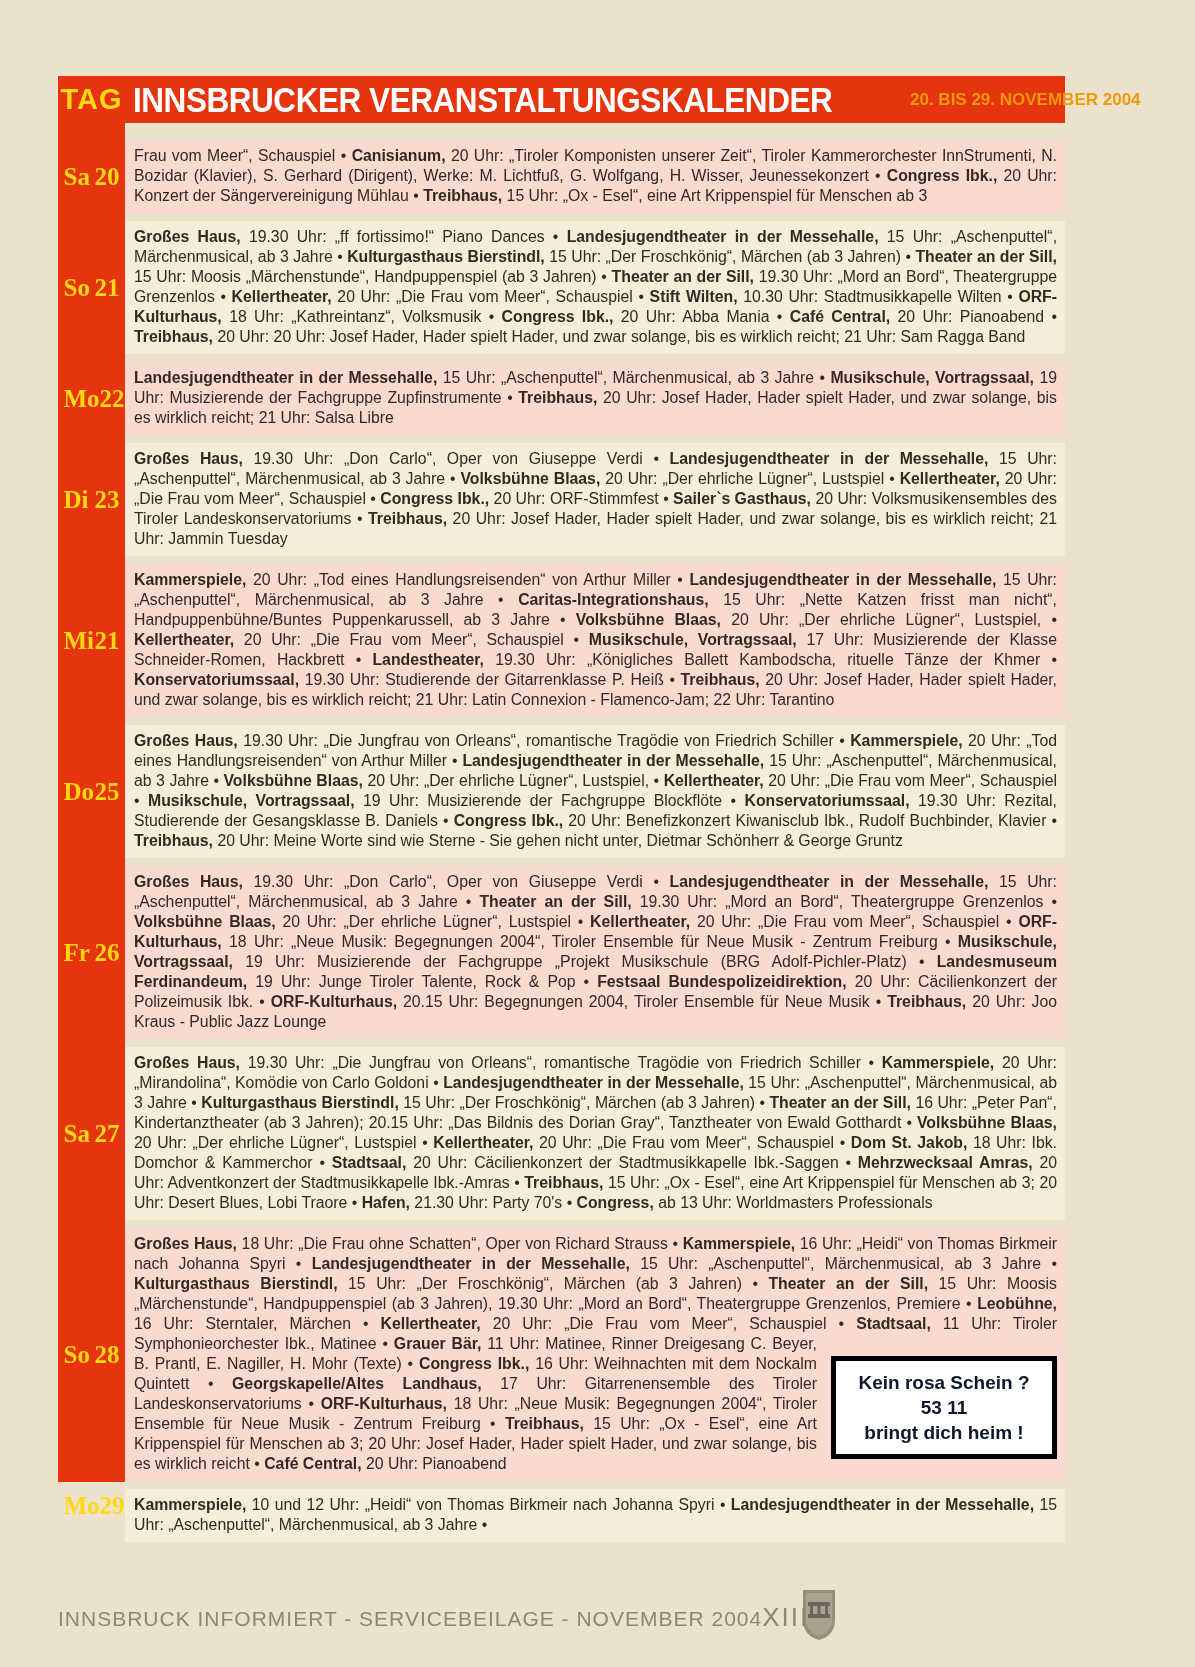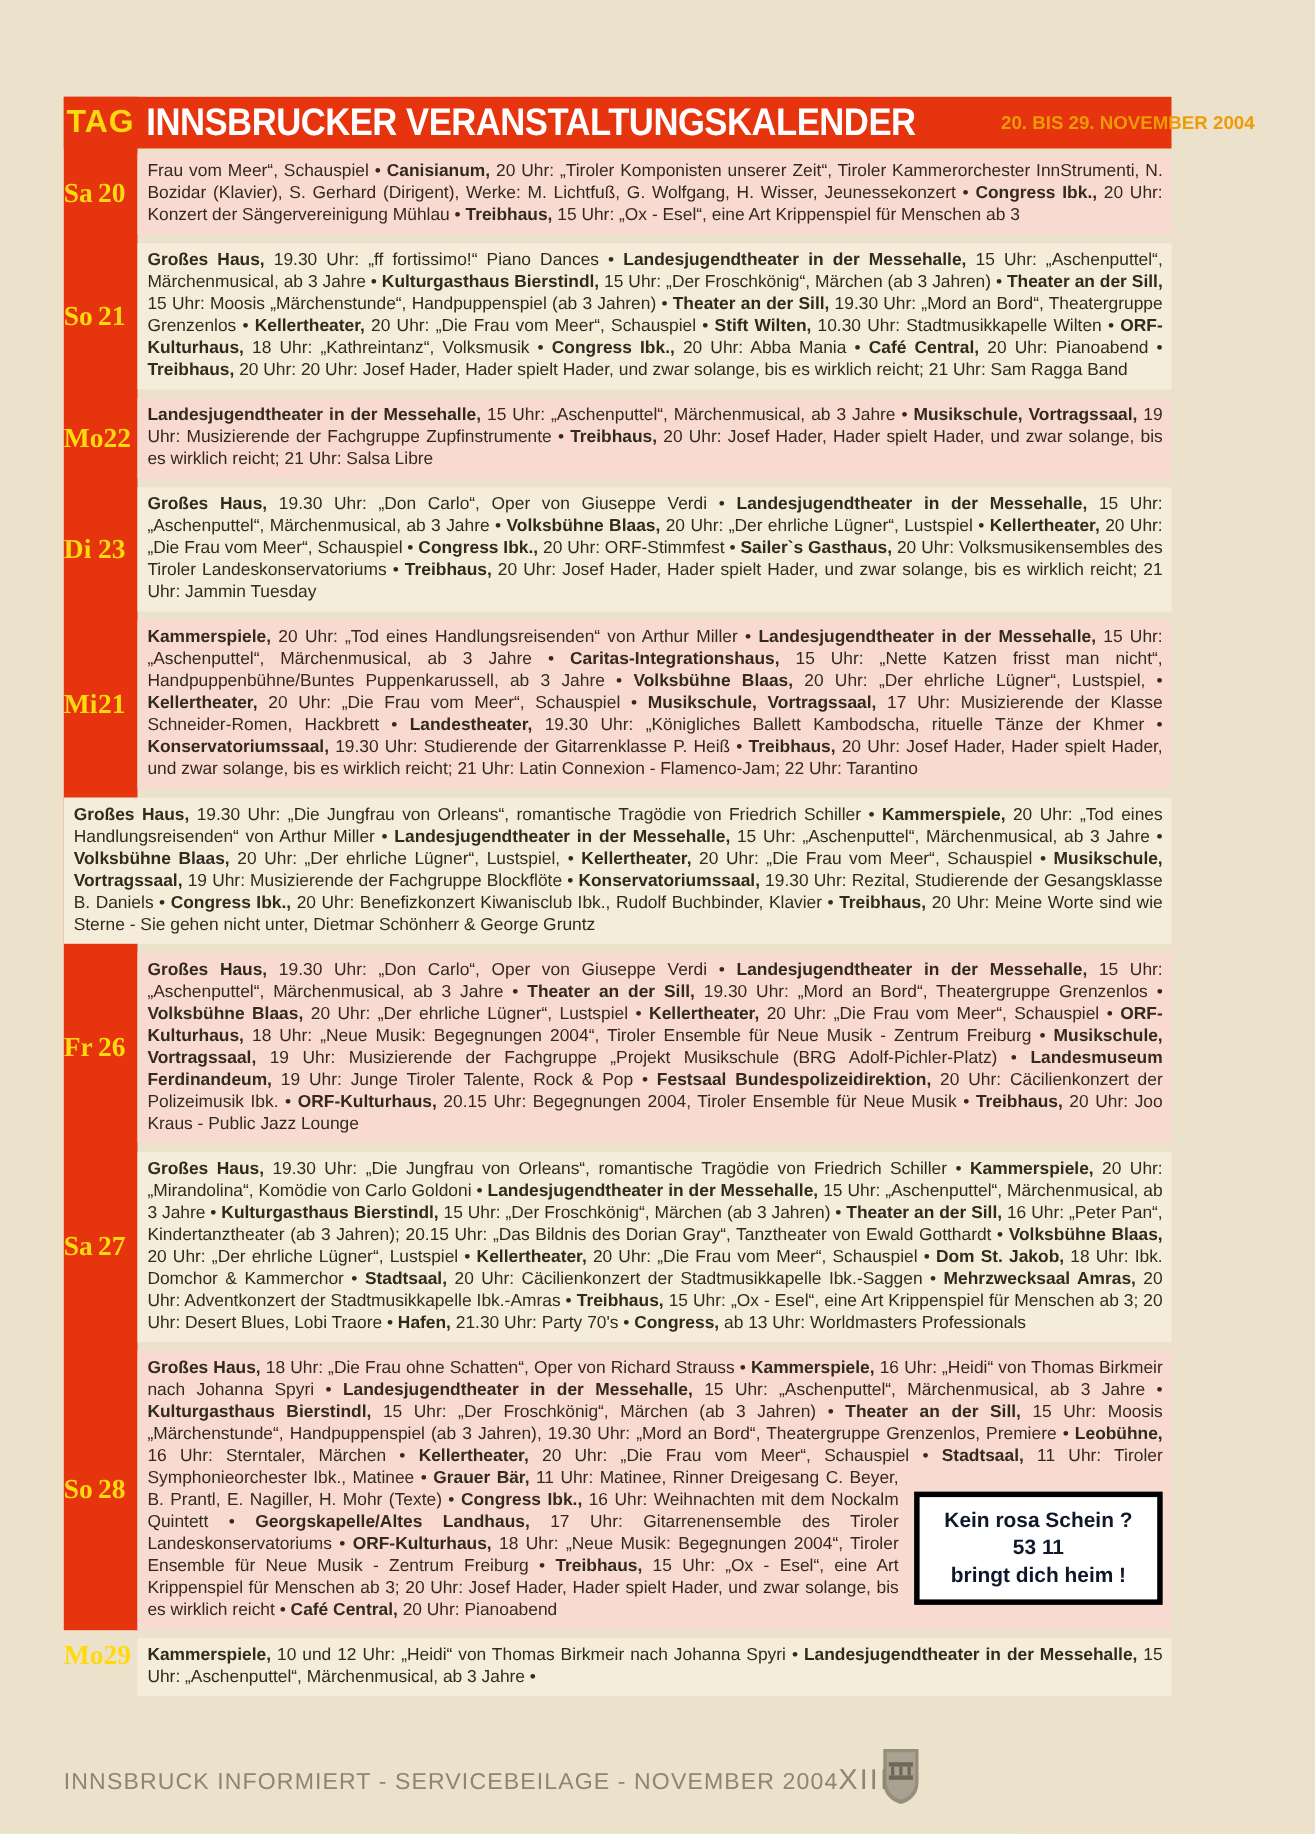--- a/index.html
+++ b/index.html
@@ -1,32 +1,32 @@
 <!DOCTYPE html>
 <html lang="de" style="--red: #e5340e; --yellow: #ffd90f; --amber: #f09a07; --pink: #f8dad1; --cream: #f5ecd9; --page: #ece2cb; --ink: #33291f; --footer: #8f8570;"><head>
 <meta charset="utf-8">
 <style>
   html,body{margin:0;padding:0;}
   .page{position:relative;width:1195px;height:1667px;background:var(--page,#ece2cb);
         font-family:"Liberation Sans",sans-serif;color:var(--ink,#33291f);overflow:hidden;}
   
   .rail{position:absolute;left:58px;top:88px;width:67px;height:1394px;background:var(--red,#e5340e);}
   
-  .bar{position:absolute;left:58px;top:88px;width:1007px;height:47px;background:var(--red,#e5340e);
+  .bar{position:absolute;left:58px;top:76px;width:1007px;height:47px;background:var(--red,#e5340e);
        display:flex;align-items:center;}
   .tag{width:67px;flex:none;text-align:center;color:var(--yellow,#ffd90f);
        font-weight:bold;font-size:29px;letter-spacing:1px;}
   .title{margin:0 0 0 8px;color:#ffffff;font-size:35px;font-weight:bold;letter-spacing:-.5px;
          white-space:nowrap;transform:scaleX(.9);transform-origin:left center;}
   .range{margin-left:auto;padding-right:2px;color:var(--amber,#f09a07);font-weight:bold;
          font-size:17px;white-space:nowrap;}
   
   .cal{position:absolute;left:58px;top:140px;width:1007px;}
   .day-row{display:flex;margin-bottom:8px;}
-  .day-label{width:67px;flex:none;display:flex;align-items:center;justify-content:flex-start;}
+  .day-label{width:67px;flex:none;display:flex;align-items:center;justify-content:center;}
   .day-row.top-label .day-label{align-items:flex-start;padding-top:4px;}
   .lbl{width:56px;display:flex;justify-content:space-between;color:var(--yellow,#ffd90f);
        font-family:"Liberation Serif",serif;font-weight:bold;font-size:25px;line-height:1;}
   .day-content{flex:1;padding:6px 8px 7px 9px;font-size:15.8px;line-height:20px;
                text-align:justify;}
   .day-content strong{font-weight:bold;}
   .tone-pink{background:var(--pink,#f8dad1);}
   .tone-cream{background:var(--cream,#f5ecd9);}
   
   .box-spacer{float:right;width:0;height:118px;}
@@ -93,20 +93,26 @@
       <div class="day-row">
         <div class="day-label">
           <span class="lbl">
             <span>Mi</span>
             <span>21</span>
           </span>
         </div>
         <div class="day-content tone-pink"><strong>Kammerspiele,</strong> 20 Uhr: „Tod eines Handlungsreisenden“ von Arthur Miller • <strong>Landesjugendtheater in der Messehalle,</strong> 15 Uhr: „Aschenputtel“, Märchenmusical, ab 3 Jahre • <strong>Caritas-Integrationshaus,</strong> 15 Uhr: „Nette Katzen frisst man nicht“, Handpuppenbühne/Buntes Puppenkarussell, ab 3 Jahre • <strong>Volksbühne Blaas,</strong> 20 Uhr: „Der ehrliche Lügner“, Lustspiel, • <strong>Kellertheater,</strong> 20 Uhr: „Die Frau vom Meer“, Schauspiel • <strong>Musikschule, Vortragssaal,</strong> 17 Uhr: Musizierende der Klasse Schneider-Romen, Hackbrett • <strong>Landestheater,</strong> 19.30 Uhr: „Königliches Ballett Kambodscha, rituelle Tänze der Khmer • <strong>Konservatoriumssaal,</strong> 19.30 Uhr: Studierende der Gitarrenklasse P. Heiß • <strong>Treibhaus,</strong> 20 Uhr: Josef Hader, Hader spielt Hader, und zwar solange, bis es wirklich reicht; 21 Uhr: Latin Connexion - Flamenco-Jam; 22 Uhr: Tarantino</div>
       </div>
       <div class="day-row">
+        <div class="day-label">
+          <span class="lbl">
+            <span>Do</span>
+            <span>25</span>
+          </span>
+        </div>
         <div class="day-content tone-cream"><strong>Großes Haus,</strong> 19.30 Uhr: „Die Jungfrau von Orleans“, romantische Tragödie von Friedrich Schiller • <strong>Kammerspiele,</strong> 20 Uhr: „Tod eines Handlungsreisenden“ von Arthur Miller • <strong>Landesjugendtheater in der Messehalle,</strong> 15 Uhr: „Aschenputtel“, Märchenmusical, ab 3 Jahre • <strong>Volksbühne Blaas,</strong> 20 Uhr: „Der ehrliche Lügner“, Lustspiel, • <strong>Kellertheater,</strong> 20 Uhr: „Die Frau vom Meer“, Schauspiel • <strong>Musikschule, Vortragssaal,</strong> 19 Uhr: Musizierende der Fachgruppe Blockflöte • <strong>Konservatoriumssaal,</strong> 19.30 Uhr: Rezital, Studierende der Gesangsklasse B. Daniels • <strong>Congress Ibk.,</strong> 20 Uhr: Benefizkonzert Kiwanisclub Ibk., Rudolf Buchbinder, Klavier • <strong>Treibhaus,</strong> 20 Uhr: Meine Worte sind wie Sterne - Sie gehen nicht unter, Dietmar Schönherr &amp; George Gruntz</div>
       </div>
       <div class="day-row">
         <div class="day-label">
           <span class="lbl">
             <span>Fr</span>
             <span>26</span>
           </span>
         </div>
         <div class="day-content tone-pink"><strong>Großes Haus,</strong> 19.30 Uhr: „Don Carlo“, Oper von Giuseppe Verdi • <strong>Landesjugendtheater in der Messehalle,</strong> 15 Uhr: „Aschenputtel“, Märchenmusical, ab 3 Jahre • <strong>Theater an der Sill,</strong> 19.30 Uhr: „Mord an Bord“, Theatergruppe Grenzenlos • <strong>Volksbühne Blaas,</strong> 20 Uhr: „Der ehrliche Lügner“, Lustspiel • <strong>Kellertheater,</strong> 20 Uhr: „Die Frau vom Meer“, Schauspiel • <strong>ORF-Kulturhaus,</strong> 18 Uhr: „Neue Musik: Begegnungen 2004“, Tiroler Ensemble für Neue Musik - Zentrum Freiburg • <strong>Musikschule, Vortragssaal,</strong> 19 Uhr: Musizierende der Fachgruppe „Projekt Musikschule (BRG Adolf-Pichler-Platz) • <strong>Landesmuseum Ferdinandeum,</strong> 19 Uhr: Junge Tiroler Talente, Rock &amp; Pop • <strong>Festsaal Bundespolizeidirektion,</strong> 20 Uhr: Cäcilienkonzert der Polizeimusik Ibk. • <strong>ORF-Kulturhaus,</strong> 20.15 Uhr: Begegnungen 2004, Tiroler Ensemble für Neue Musik • <strong>Treibhaus,</strong> 20 Uhr: Joo Kraus - Public Jazz Lounge</div>

